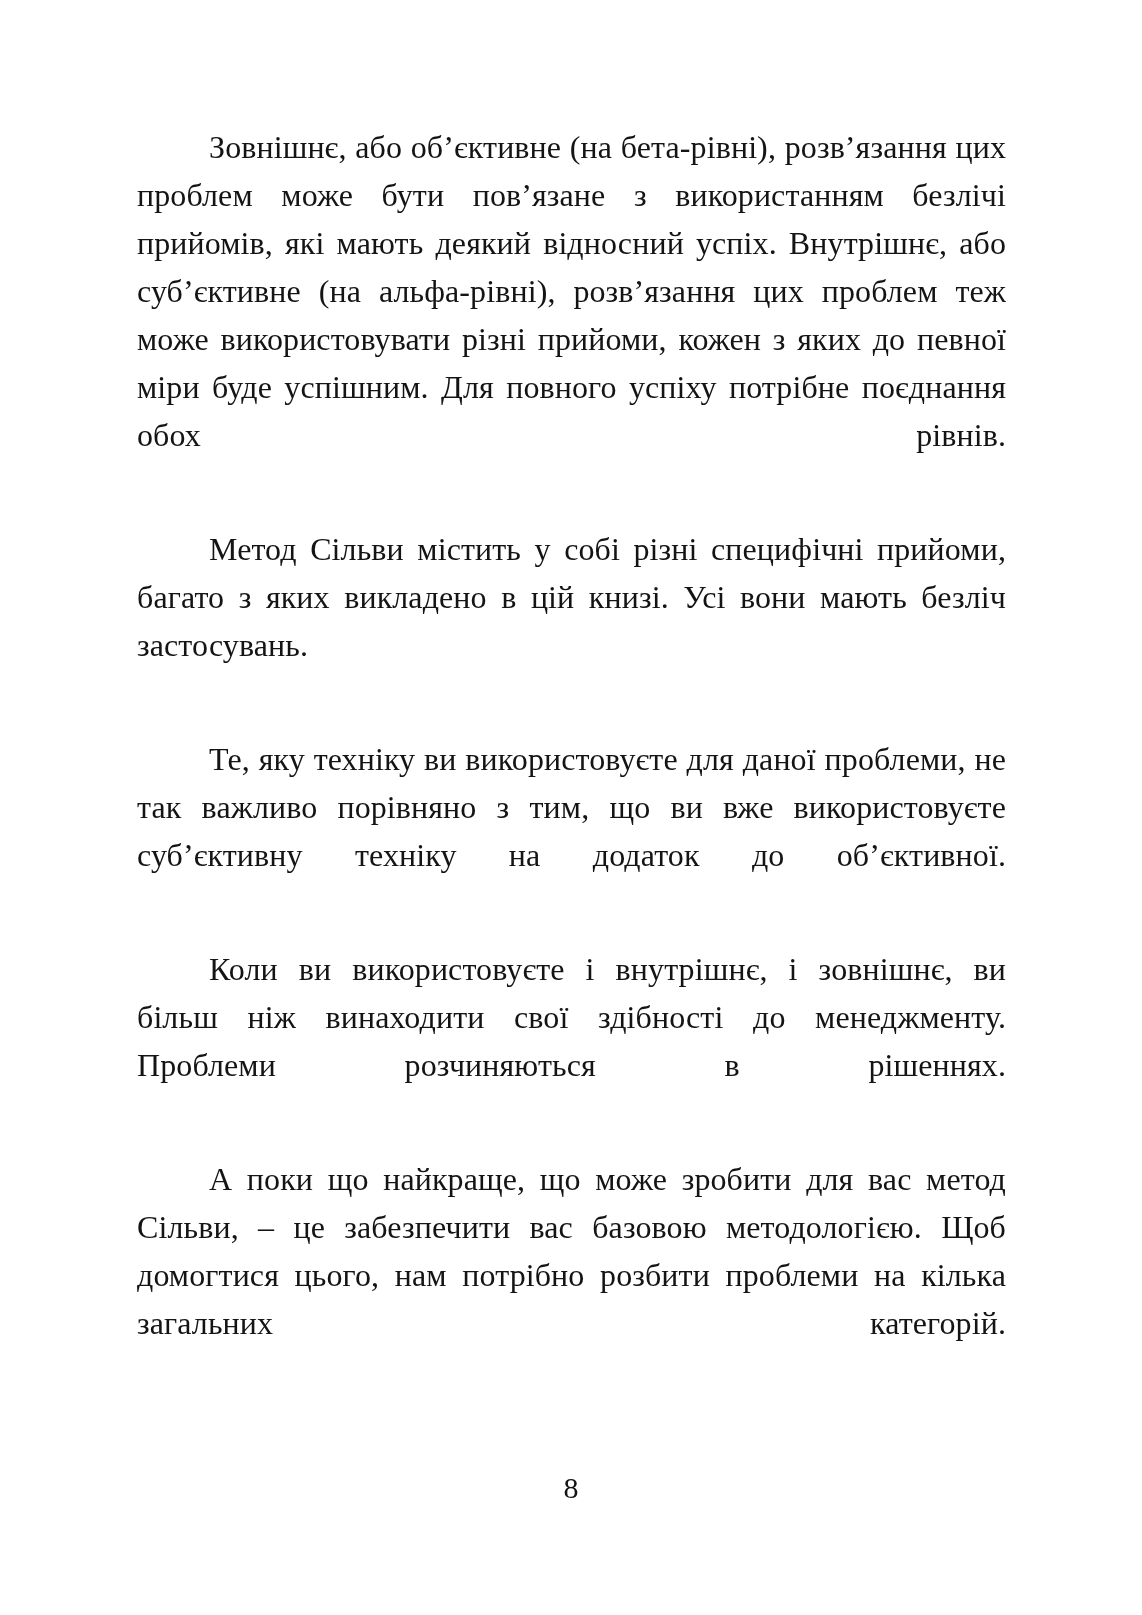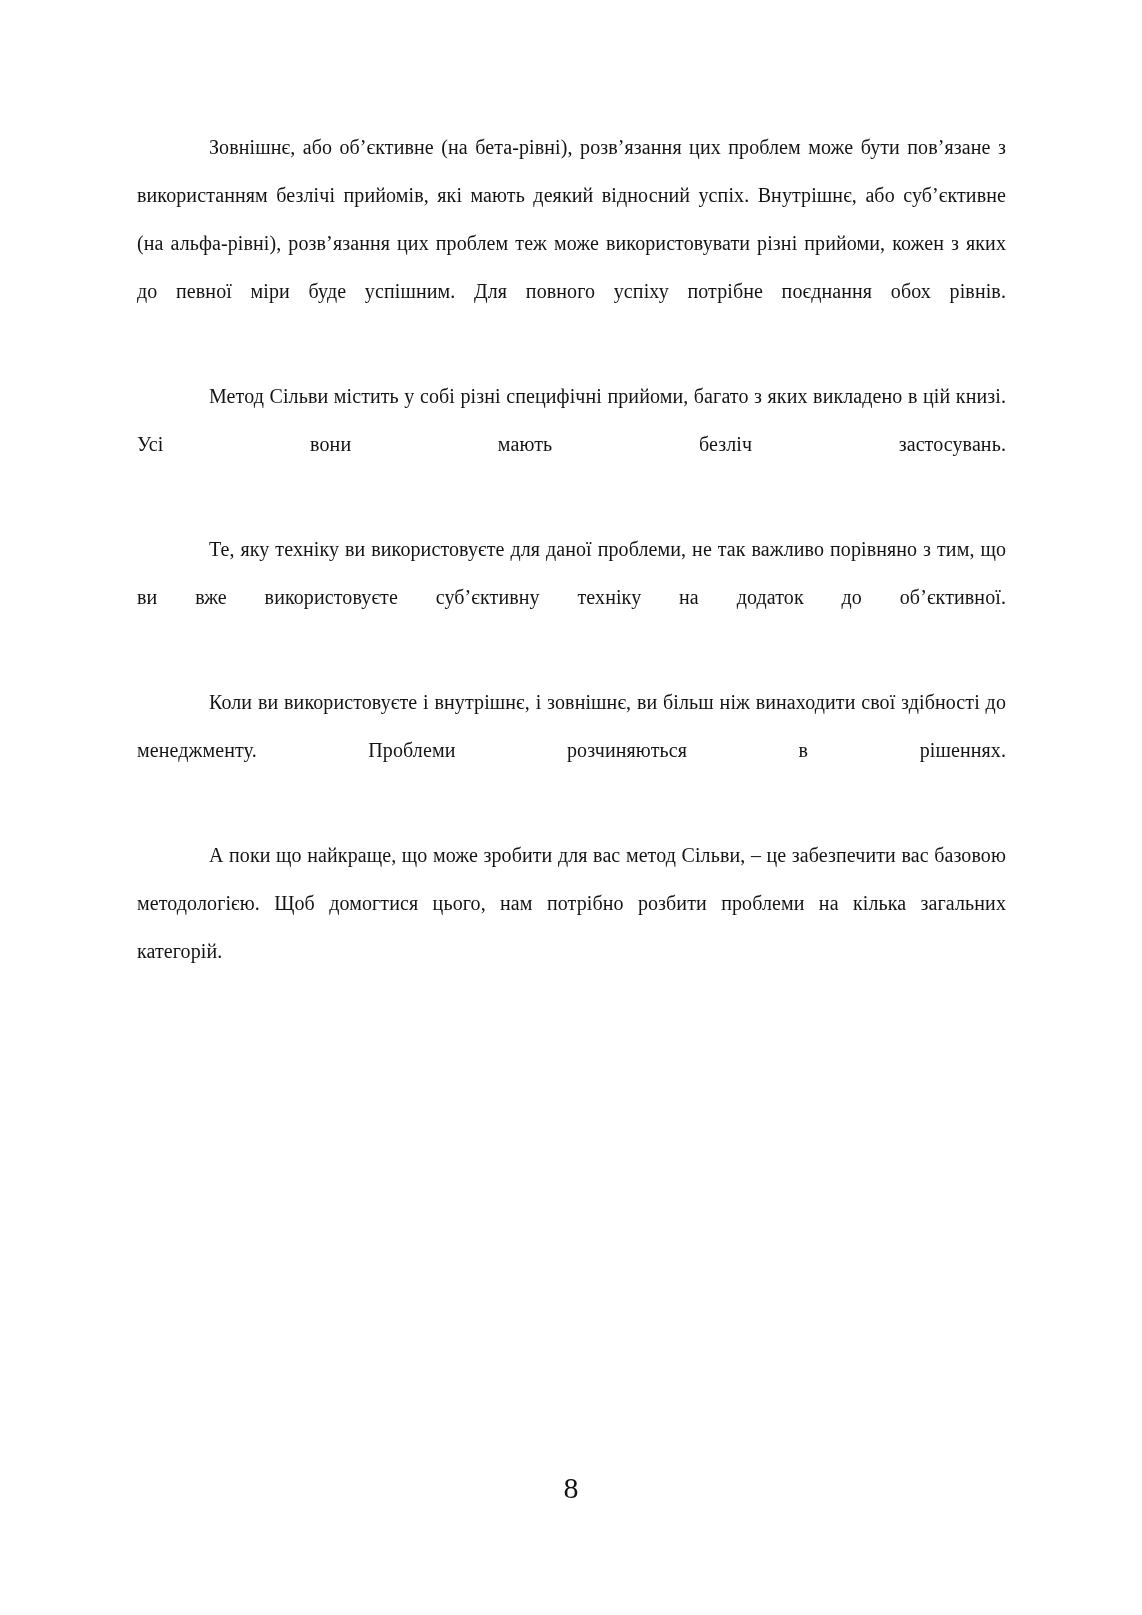--- a/index.html
+++ b/index.html
@@ -31,29 +31,29 @@
     left: 137px;
     top: 123px;
     width: 869px;
   }
 
   .para {
     margin: 0;
     text-align: justify;
     text-justify: inter-word;
     text-indent: 72px;
-    font-size: 20px;
+    font-size: 32px;
     line-height: 48px;
     letter-spacing: 0.1px;
     word-spacing: 0.4px;
     hyphens: none;
   }
 
   .para + .para {
-    margin-top: 9px;
+    margin-top: 18px;
   }
 
   
   .para::after {
     content: "";
     display: inline-block;
     width: 100%;
   }
 
   

